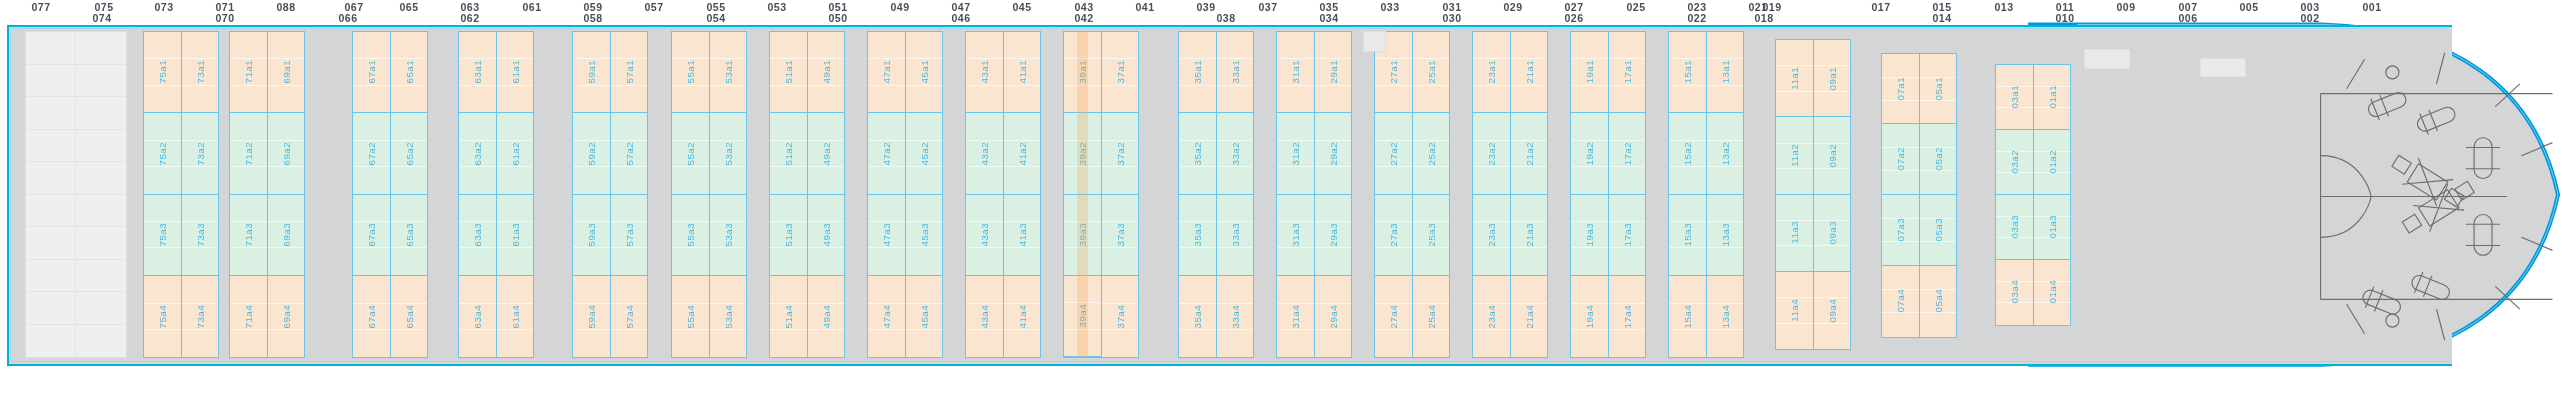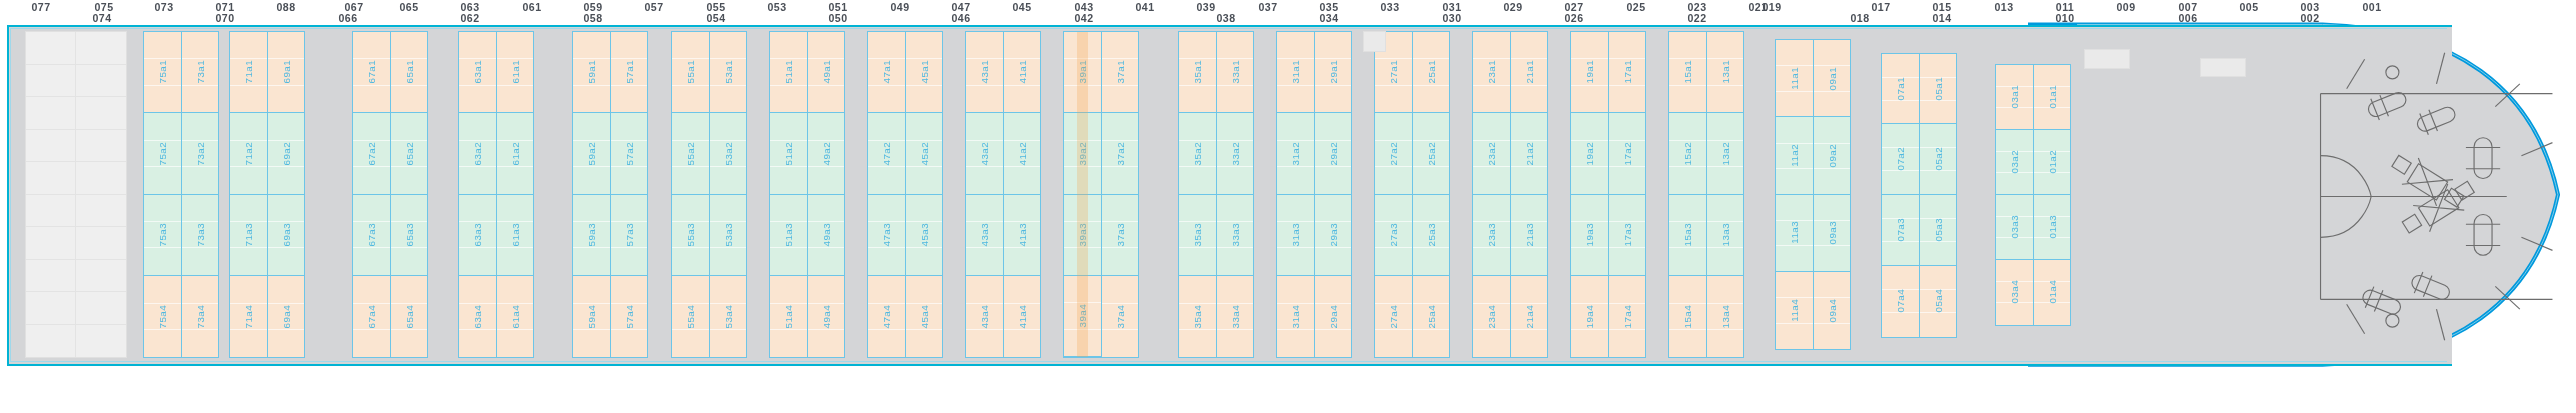--- a/index.html
+++ b/index.html
@@ -189,21 +189,21 @@
       <div class="bay-num even" style="left: 593px;">058</div>
       <div class="bay-num even" style="left: 716px;">054</div>
       <div class="bay-num even" style="left: 838px;">050</div>
       <div class="bay-num even" style="left: 961px;">046</div>
       <div class="bay-num even" style="left: 1084px;">042</div>
       <div class="bay-num even" style="left: 1206px; margin-left: 20px;">038</div>
       <div class="bay-num even" style="left: 1329px;">034</div>
       <div class="bay-num even" style="left: 1452px;">030</div>
       <div class="bay-num even" style="left: 1574px;">026</div>
       <div class="bay-num even" style="left: 1697px;">022</div>
-      <div class="bay-num even" style="left: 1860px; text-align: center;">018</div>
+      <div class="bay-num even" style="left: 1764px; text-align: center;">018</div>
       <div class="bay-num even" style="left: 1942px;">014</div>
       <div class="bay-num even" style="left: 2065px;">010</div>
       <div class="bay-num even" style="left: 2188px;">006</div>
       <div class="bay-num even" style="left: 2310px;">002</div>
     </div>
 
   <div id="hull-wrap">
 
     <svg id="bow-shape" viewBox="0 0 670 423" width="548" height="346" preserveAspectRatio="none">
       <path d="M0,3 L360,3 C520,8 620,80 648,211 C620,342 520,414 360,419 L0,419 Z" fill="#d4d5d7" stroke="#0099dd" stroke-width="5"></path>

